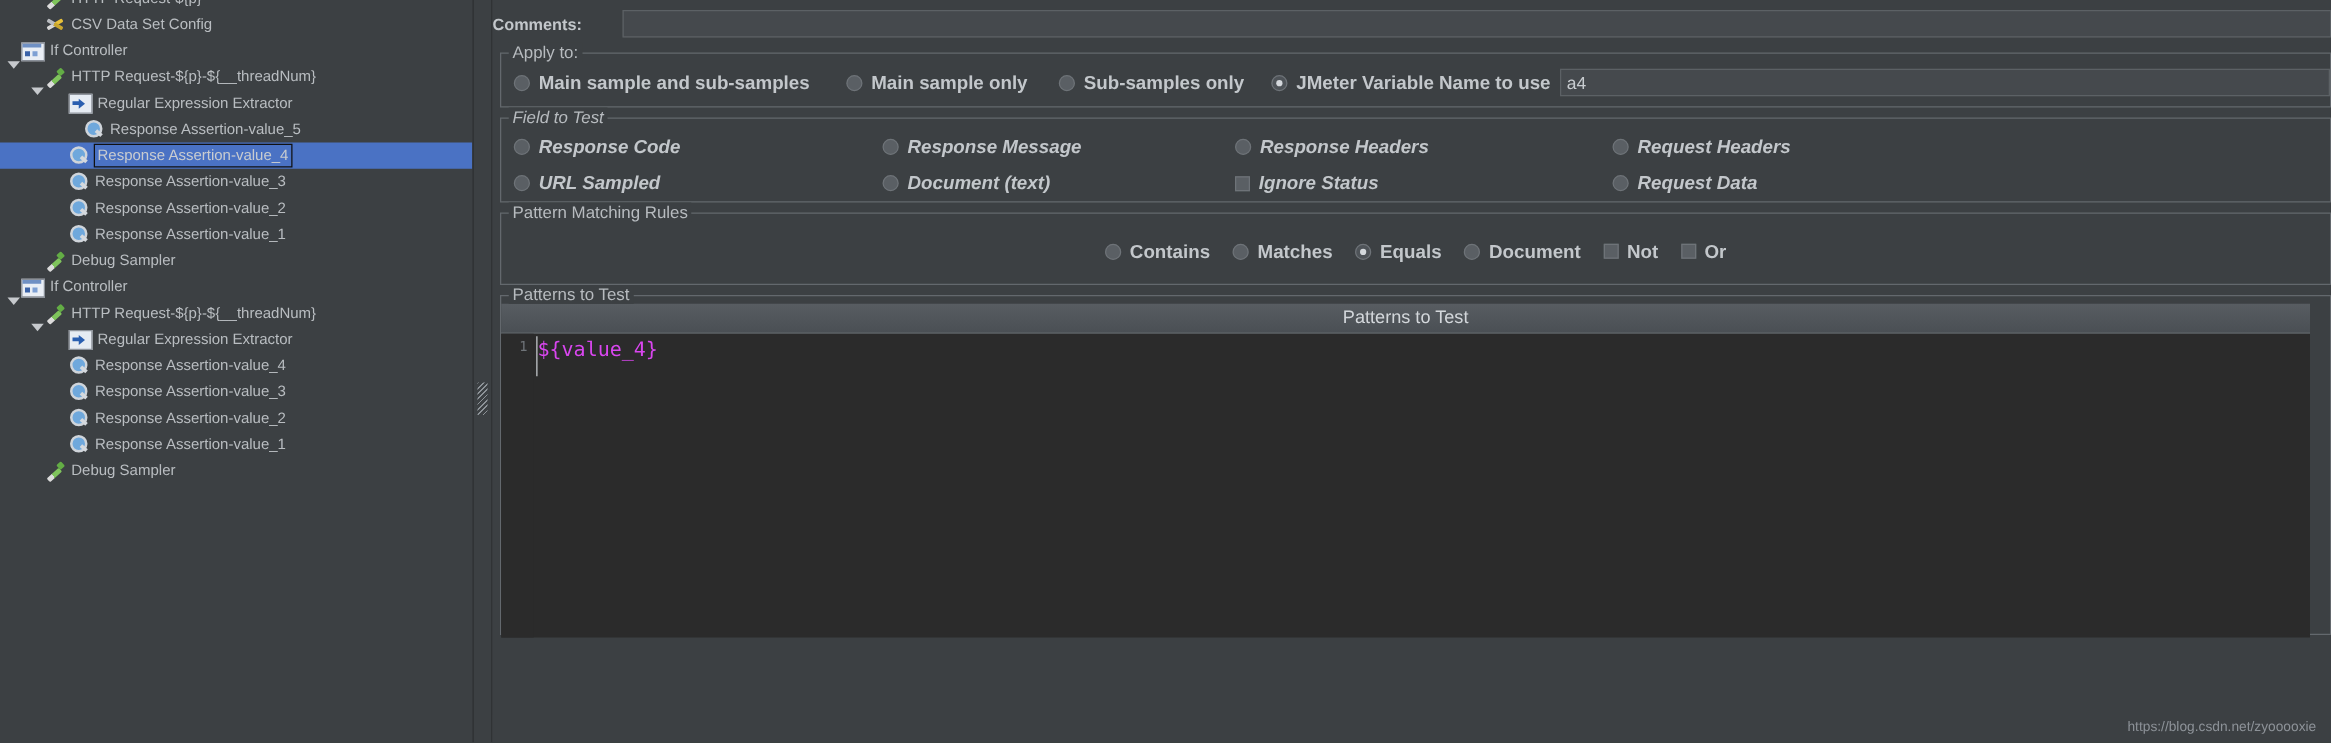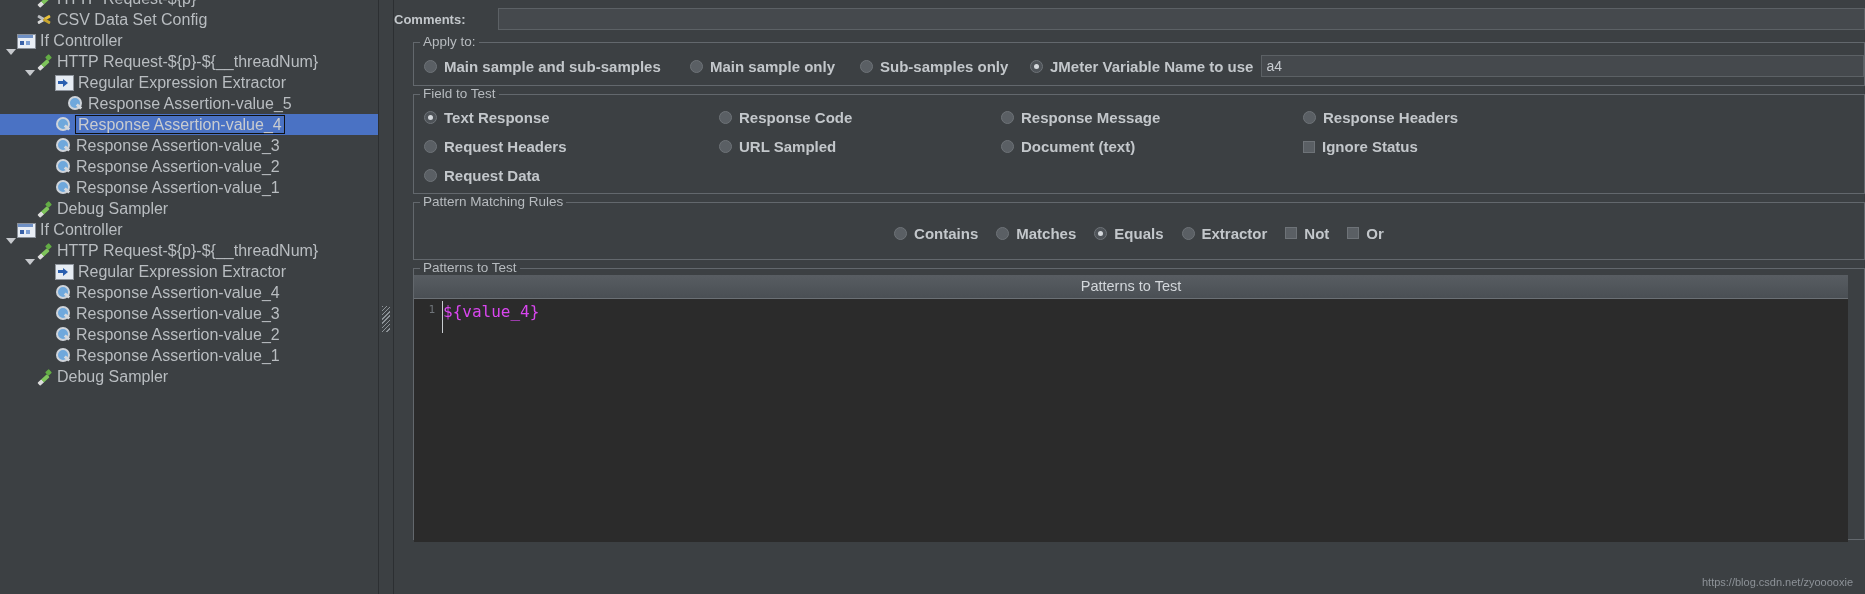--- a/index.html
+++ b/index.html
@@ -25,21 +25,21 @@
     position: relative;
     overflow: hidden;
     flex: 0 0 378px;
   }
   .tree-row {
     height: 21px;
     line-height: 21px;
     display: flex;
     align-items: center;
     white-space: nowrap;
-    font-size: 16px;
+    font-size: 12px;
     color: #b9bdc1;
     padding-left: 4px;
   }
   .tree-row.selected {
     background: #4a72c4;
   }
   .tree-row.selected .tree-label {
     color: #c9ccd0;
     border: 1px solid #111;
     padding: 0 2px;
@@ -233,21 +233,21 @@
   }
   #comments-input {
     flex: 1;
     margin-right: 0px;
   }
 
   
   .group {
     position: relative;
     border: 1px solid #63686d;
-    margin: 8px 0 0 19px;
+    margin: 8px 0 0 6px;
     padding: 10px 0 6px 0;
     box-sizing: border-box;
   }
   .group > .group-title {
     position: absolute;
     top: -9px;
     left: 6px;
     background: #3c4043;
     padding: 0 3px;
     font-size: 13.5px;
@@ -510,27 +510,23 @@
             <span>Sub-samples only</span>
           </div>
           <div class="opt">
             <span class="radio checked"></span>
             <span>JMeter Variable Name to use</span>
           </div>
           <input type="text" class="text-input" placeholder="" value="a4" style="flex: 1 1 0%; margin-left: 8px;">
         </div>
     </div>
 
-    <div class="group" style="height:100px;">
+    <div class="group" style="height:68px;font-style:italic;">
       <div class="group-title">Field to Test</div>
       <div class="ftt-grid" id="ftt-grid">
-          <div class="opt">
-            <span class="radio checked"></span>
-            <span>Text Response</span>
-          </div>
           <div class="opt">
             <span class="radio"></span>
             <span>Response Code</span>
           </div>
           <div class="opt">
             <span class="radio"></span>
             <span>Response Message</span>
           </div>
           <div class="opt">
             <span class="radio"></span>
@@ -569,21 +565,21 @@
           <div class="opt">
             <span class="radio"></span>
             <span>Matches</span>
           </div>
           <div class="opt">
             <span class="radio checked"></span>
             <span>Equals</span>
           </div>
           <div class="opt">
             <span class="radio"></span>
-            <span>Extractor</span>
+            <span>Document</span>
           </div>
           <div class="opt">
             <span class="checkbox"></span>
             <span>Not</span>
           </div>
           <div class="opt">
             <span class="checkbox"></span>
             <span>Or</span>
           </div>
         </div>

